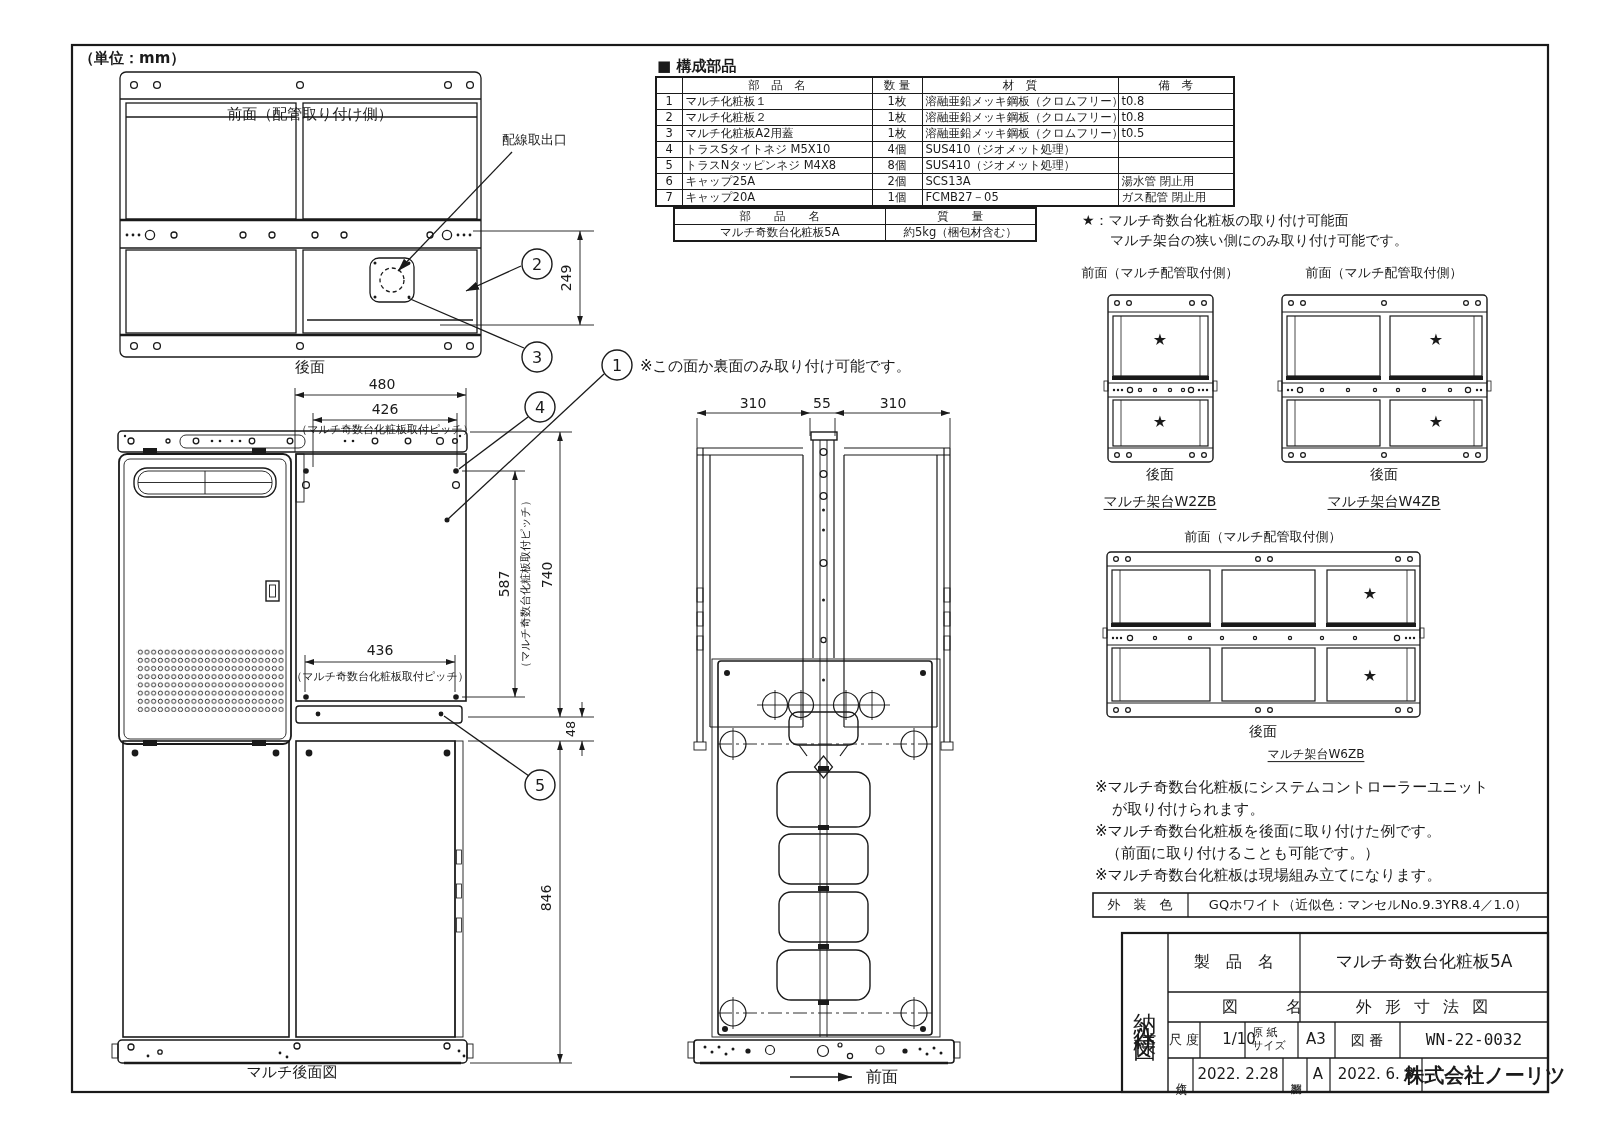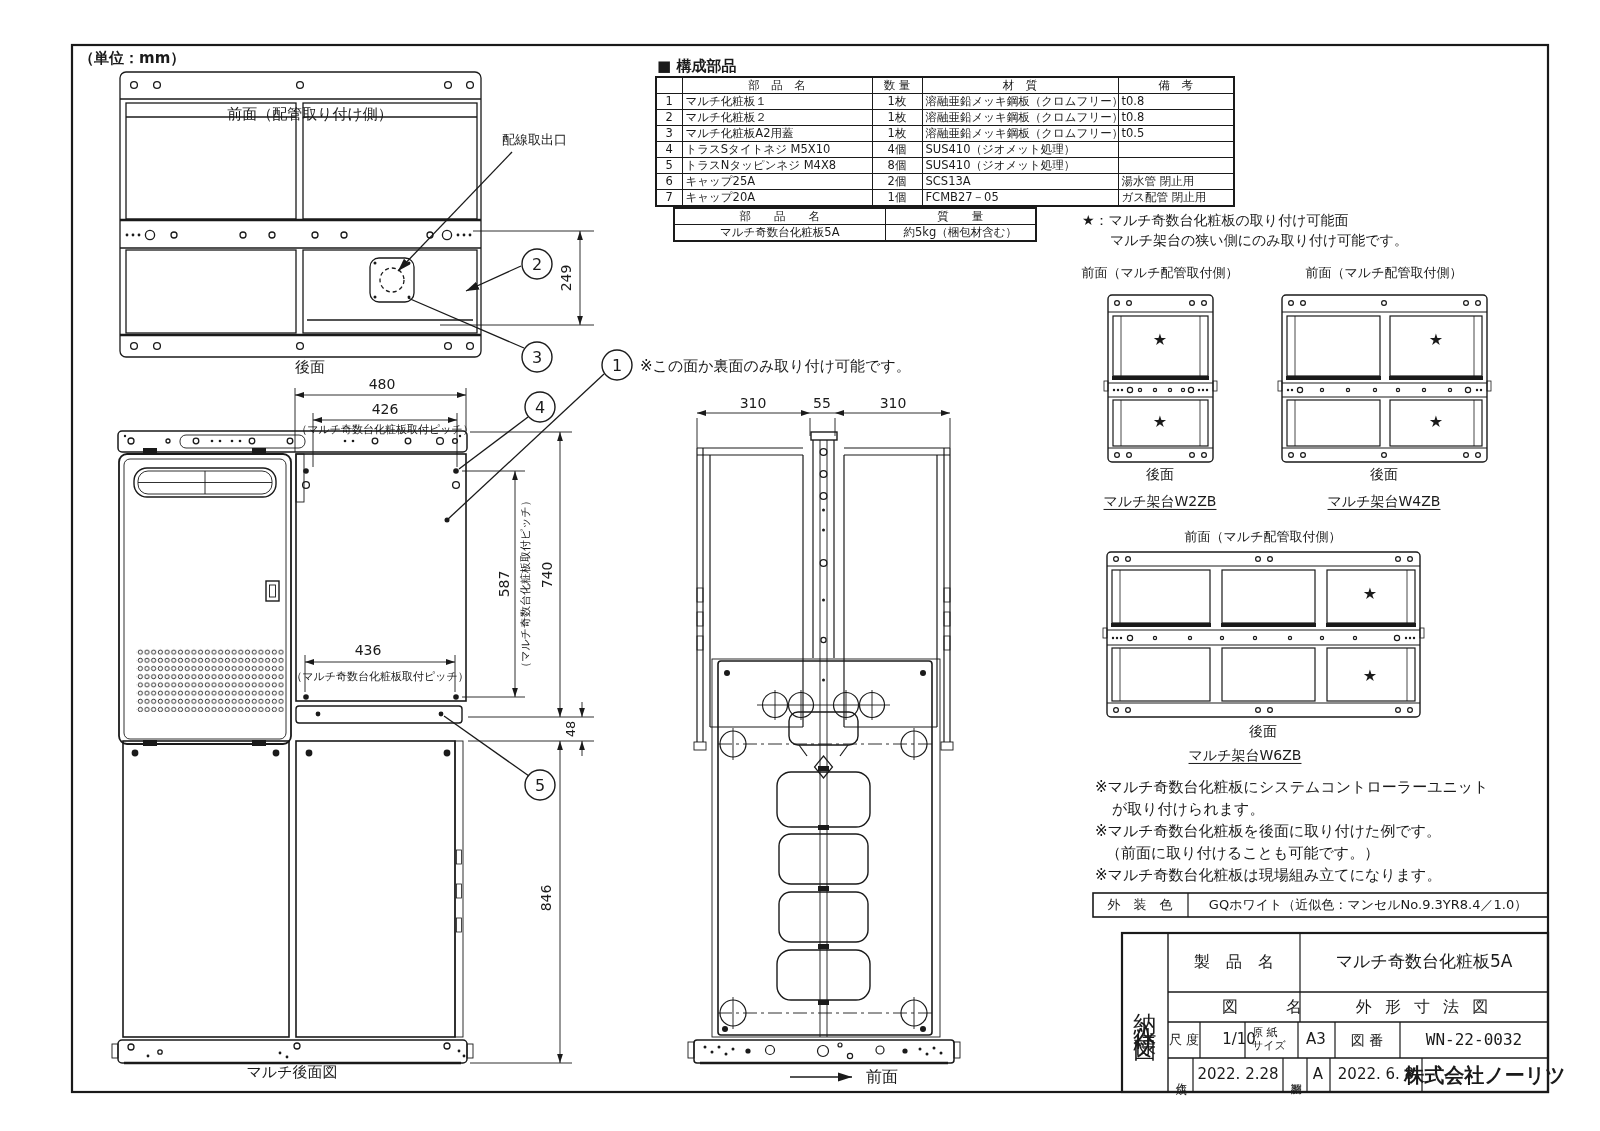--- a/index.html
+++ b/index.html
@@ -501,21 +501,21 @@
 <div class="t" style="left:310px;top:67px;font-size:15px;margin-top:48px;">前面（配管取り付け側）</div>
 <div class="tl" style="left:502px;top:132px;font-size:13px;">配線取出口</div>
 <div class="t rot" style="left:566px;top:278px;font-size:14px;">249</div>
 <div class="t balloon-num" style="left:537px;top:265px;">2</div>
 <div class="t balloon-num" style="left:537px;top:358px;">3</div>
 <div class="t" style="left:310px;top:368px;font-size:15px;">後面</div>
 
 <div class="t" style="left:382px;top:384px;font-size:14px;background:#fff;padding:0 3px;">480</div>
 <div class="t" style="left:385px;top:409px;font-size:14px;background:#fff;padding:0 3px;">426</div>
 <div class="t small" style="left:385px;top:430px;">（マルチ奇数台化粧板取付ピッチ）</div>
-<div class="t" style="left:368px;top:650px;font-size:14px;">436</div>
+<div class="t" style="left:380px;top:650px;font-size:14px;">436</div>
 <div class="t small" style="left:380px;top:677px;">（マルチ奇数台化粧板取付ピッチ）</div>
 <div class="t rot" style="left:504px;top:584px;font-size:14px;">587</div>
 <div class="t rot small" style="left:526px;top:584px;">（マルチ奇数台化粧板取付ピッチ）</div>
 <div class="t rot" style="left:547px;top:575px;font-size:14px;">740</div>
 <div class="t rot" style="left:571px;top:729px;font-size:13px;">48</div>
 <div class="t rot" style="left:546px;top:898px;font-size:14px;">846</div>
 <div class="t balloon-num" style="left:617px;top:366px;">1</div>
 <div class="tl" style="left:640px;top:357px;font-size:15px;">※この面か裏面のみ取り付け可能です。</div>
 <div class="t balloon-num" style="left:540px;top:408px;">4</div>
 <div class="t balloon-num" style="left:540px;top:786px;">5</div>
@@ -628,21 +628,21 @@
 <div class="t" style="left:1384px;top:273px;font-size:13px;">前面（マルチ配管取付側）</div>
 <div class="t" style="left:1436px;top:340px;font-size:16px;">★</div>
 <div class="t" style="left:1436px;top:422px;font-size:16px;">★</div>
 <div class="t" style="left:1384px;top:474px;font-size:14px;">後面</div>
 <div class="t u" style="left:1384px;top:501px;font-size:14px;">マルチ架台W4ZB</div>
 
 <div class="t" style="left:1263px;top:537px;font-size:13px;">前面（マルチ配管取付側）</div>
 <div class="t" style="left:1370px;top:594px;font-size:16px;">★</div>
 <div class="t" style="left:1370px;top:676px;font-size:16px;">★</div>
 <div class="t" style="left:1263px;top:731px;font-size:14px;">後面</div>
-<div class="t u" style="left:1245px;top:755px;font-size:14px;">マルチ架台W6ZB</div>
+<div class="t u" style="left:1316px;top:755px;font-size:12px;">マルチ架台W6ZB</div>
 
 <div class="tl" style="left:1095px;top:778px;font-size:15px;">※マルチ奇数台化粧板にシステムコントローラーユニット</div>
 <div class="tl" style="left:1112px;top:800px;font-size:15px;">が取り付けられます。</div>
 <div class="tl" style="left:1095px;top:822px;font-size:15px;">※マルチ奇数台化粧板を後面に取り付けた例です。</div>
 <div class="tl" style="left:1106px;top:844px;font-size:15px;">（前面に取り付けることも可能です。）</div>
 <div class="tl" style="left:1095px;top:866px;font-size:15px;">※マルチ奇数台化粧板は現場組み立てになります。</div>
 
 <div class="t" style="left:1140px;top:905px;font-size:13px;">外　装　色</div>
 <div class="t" style="left:1368px;top:905px;font-size:13px;">GQホワイト（近似色：マンセルNo.9.3YR8.4／1.0）</div>
 

